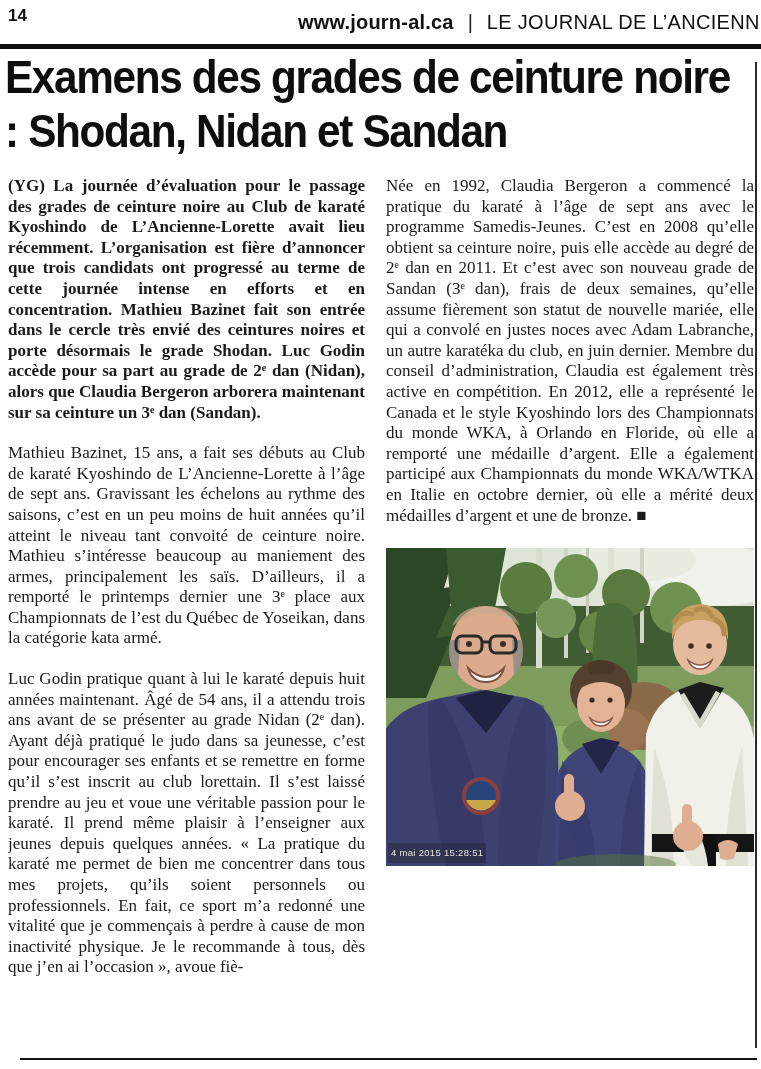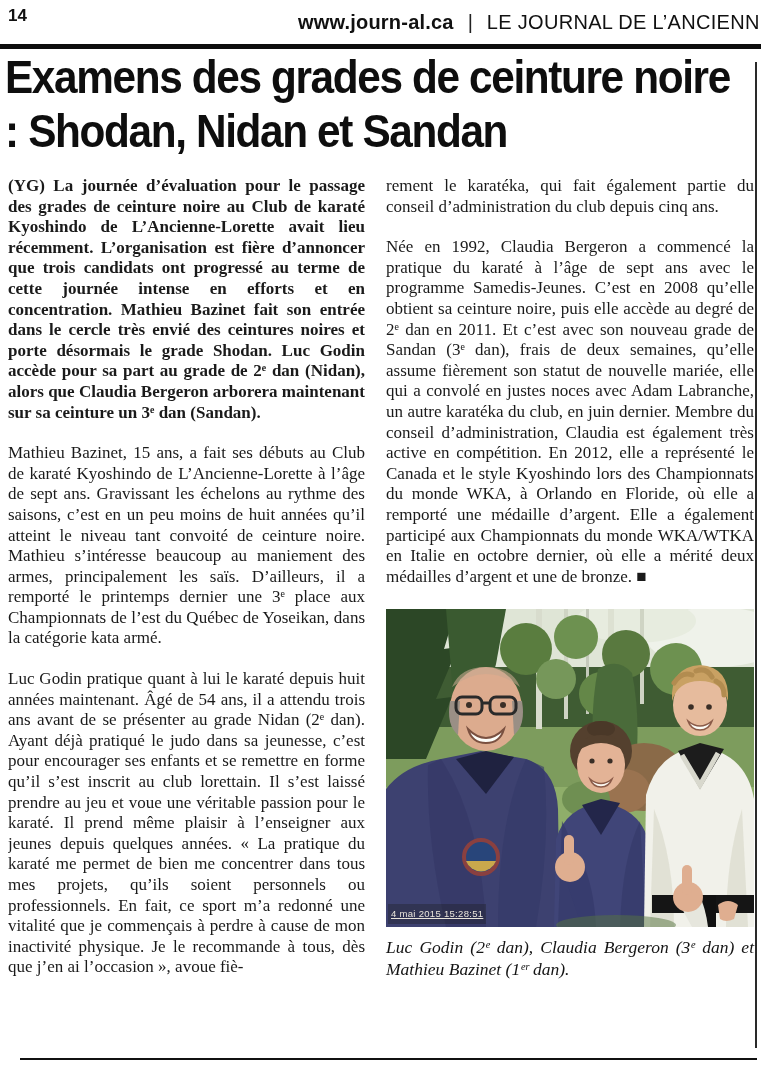--- a/index.html
+++ b/index.html
@@ -36,21 +36,21 @@
   .lead{font-weight:700;}
   
   .photo{
     position:relative;width:368px;height:318px;margin:22px 0 0 0;padding:0;
     background:#6b8f4e;overflow:hidden;
   }
   .photo svg{display:block;width:368px;height:318px;}
   .timestamp{
     position:absolute;left:2px;bottom:3px;
     font-family:"Liberation Sans",sans-serif;font-size:9.5px;color:#e8e4da;
-    background:rgba(30,30,30,0.35);padding:0 3px;letter-spacing:.3px;text-decoration:underline;
+    background:rgba(30,30,30,0.35);padding:0 3px;letter-spacing:.3px;
   }
   .caption{
     margin:9px 0 0 0;font-style:italic;font-size:17.5px;line-height:22px;
     text-align:justify;color:#141414;
   }
   
   .right-rule{position:absolute;left:755px;top:62px;width:2px;height:986px;background:#2a2a2a;}
   .bottom-rule{position:absolute;left:20px;top:1058px;width:737px;height:2px;background:#111;}
 </style>
 </head>
@@ -66,21 +66,20 @@
 
   <h1 class="title">Examens des grades de ceinture noire : Shodan, Nidan et Sandan</h1>
 
   <div class="col col-left">
     <p class="lead">(YG) La journée d’évaluation pour le passage des grades de ceinture noire au Club de karaté Kyoshindo de L’Ancienne-Lorette avait lieu récemment. L’organisation est fière d’annoncer que trois candidats ont progressé au terme de cette journée intense en efforts et en concentration. Mathieu Bazinet fait son entrée dans le cercle très envié des ceintures noires et porte désormais le grade Shodan. Luc Godin accède pour sa part au grade de 2ᵉ dan (Nidan), alors que Claudia Bergeron arborera maintenant sur sa ceinture un 3ᵉ dan (Sandan).</p>
     <p>Mathieu Bazinet, 15 ans, a fait ses débuts au Club de karaté Kyoshindo de L’Ancienne-Lorette à l’âge de sept ans. Gravissant les échelons au rythme des saisons, c’est en un peu moins de huit années qu’il atteint le niveau tant convoité de ceinture noire. Mathieu s’intéresse beaucoup au maniement des armes, principalement les saïs. D’ailleurs, il a remporté le printemps dernier une 3ᵉ place aux Championnats de l’est du Québec de Yoseikan, dans la catégorie kata armé.</p>
     <p>Luc Godin pratique quant à lui le karaté depuis huit années maintenant. Âgé de 54 ans, il a attendu trois ans avant de se présenter au grade Nidan (2ᵉ dan). Ayant déjà pratiqué le judo dans sa jeunesse, c’est pour encourager ses enfants et se remettre en forme qu’il s’est inscrit au club lorettain. Il s’est laissé prendre au jeu et voue une véritable passion pour le karaté. Il prend même plaisir à l’enseigner aux jeunes depuis quelques années. « La pratique du karaté me permet de bien me concentrer dans tous mes projets, qu’ils soient personnels ou professionnels. En fait, ce sport m’a redonné une vitalité que je commençais à perdre à cause de mon inactivité physique. Je le recommande à tous, dès que j’en ai l’occasion », avoue fiè-</p>
   </div>
 
   <div class="col col-right">
-    <p>rement le karatéka, qui fait également partie du conseil d’administration du club depuis cinq ans.</p>
     <p>Née en 1992, Claudia Bergeron a commencé la pratique du karaté à l’âge de sept ans avec le programme Samedis-Jeunes. C’est en 2008 qu’elle obtient sa ceinture noire, puis elle accède au degré de 2ᵉ dan en 2011. Et c’est avec son nouveau grade de Sandan (3ᵉ dan), frais de deux semaines, qu’elle assume fièrement son statut de nouvelle mariée, elle qui a convolé en justes noces avec Adam Labranche, un autre karatéka du club, en juin dernier. Membre du conseil d’administration, Claudia est également très active en compétition. En 2012, elle a représenté le Canada et le style Kyoshindo lors des Championnats du monde WKA, à Orlando en Floride, où elle a remporté une médaille d’argent. Elle a également participé aux Championnats du monde WKA/WTKA en Italie en octobre dernier, où elle a mérité deux médailles d’argent et une de bronze. ■</p>
 
     <figure class="photo">
       <svg viewBox="0 0 368 318" aria-hidden="true">
 
         <rect x="0" y="0" width="368" height="318" fill="#8fae6a"></rect>
         <rect x="0" y="0" width="368" height="70" fill="#dfe5d6"></rect>
         <ellipse cx="330" cy="28" rx="70" ry="30" fill="#eff2ea"></ellipse>
         <ellipse cx="250" cy="12" rx="60" ry="22" fill="#e7ecdf"></ellipse>
 
@@ -164,18 +163,17 @@
         <path d="M306,318 Q296,300 292,292 L312,282 Q320,300 322,318 Z" fill="#e6e6dd"></path>
         <circle cx="302" cy="288" r="15" fill="#dfae90"></circle>
         <rect x="296" y="256" width="10" height="30" rx="5" fill="#dfae90"></rect>
         <path d="M332,296 q10,-8 20,0 l-4,14 q-8,4 -14,0 z" fill="#dfae90"></path>
 
         <ellipse cx="230" cy="316" rx="60" ry="10" fill="#557440" opacity="0.5"></ellipse>
       </svg>
       <span class="timestamp">4 mai 2015 15:28:51</span>
     </figure>
 
-    <figcaption class="caption">Luc Godin (2ᵉ dan), Claudia Bergeron (3ᵉ dan) et Mathieu Bazinet (1ᵉʳ dan).</figcaption>
   </div>
 
   <div class="right-rule"></div>
   <div class="bottom-rule"></div>
 </div>
 
 </body></html>

